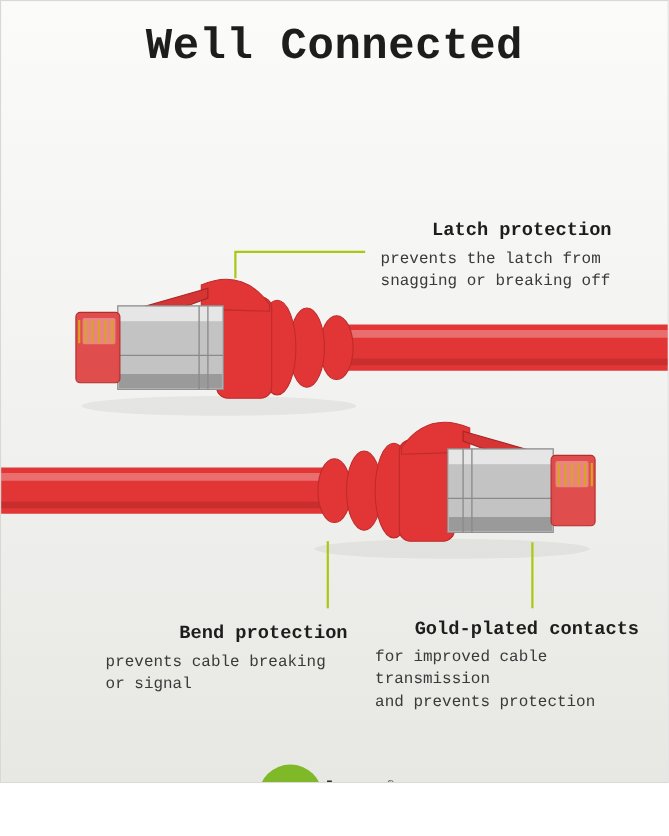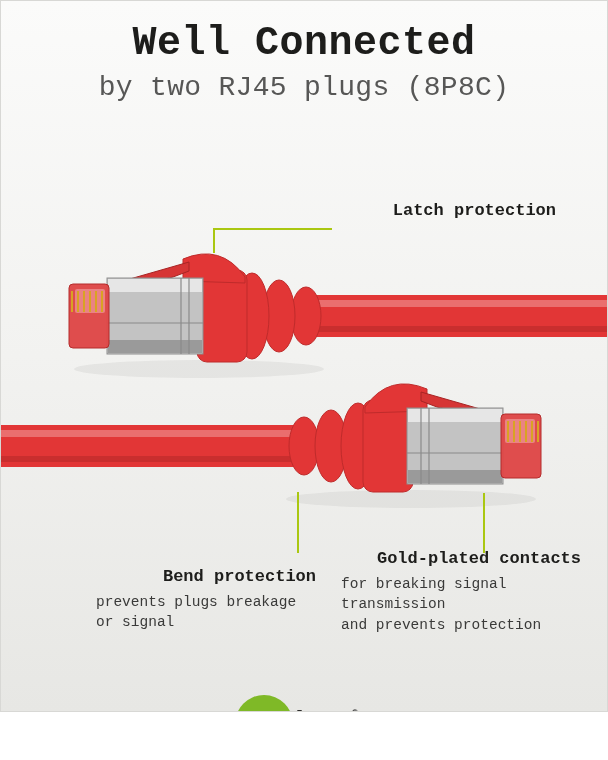--- a/index.html
+++ b/index.html
@@ -40,21 +40,21 @@
   .tip{fill:#df4848;stroke:#b22727;stroke-width:1;opacity:.97}
   .tip-window{fill:#f5b9b9;opacity:.5}
   .contacts{stroke:#d9a323;stroke-width:2;fill:none}
   .callout-line{stroke:var(--accent-green);stroke-width:2;fill:none}
 
   .callout{position:absolute;}
   .callout h3{margin:0 0 6px;font-size:17px;font-weight:700;color:#1d1d1b;text-align:right;}
   .callout p{margin:0;font-size:14.5px;line-height:1.4;color:#3a3a39;}
   .callout-latch{left:345px;top:200px;width:210px;}
   .callout-bend{left:95px;top:566px;width:220px;}
-  .callout-gold{left:340px;top:548px;width:240px;}
+  .callout-gold{left:340px;top:562px;width:240px;}
 
   .logo{
     position:absolute;left:0;right:15px;top:694px;
     display:flex;justify-content:center;align-items:center;
   }
   .logo-circle{
     width:58px;height:58px;border-radius:50%;
     background:var(--logo-green);color:#ffffff;
     display:flex;align-items:center;justify-content:center;
     font-weight:800;font-size:25px;letter-spacing:-1px;
@@ -66,21 +66,20 @@
     font-size:10px;color:#2e2e2d;align-self:flex-start;margin-top:14px;margin-left:1px;
   }
 </style>
 </head>
 <body>
 
 <div class="page">
 
   <div class="header">
     <h1 class="title">Well Connected</h1>
-    <div class="subtitle">by two RJ45 plugs (8P8C)</div>
   </div>
 
   <svg class="illustration" width="608" height="760" viewBox="0 0 608 760" xmlns="http://www.w3.org/2000/svg">
     <defs>
       <g id="plug">
         <ellipse class="shadow" cx="410" cy="498" rx="125" ry="9"></ellipse>
 
         <rect class="cable-red" x="-8" y="424" width="318" height="42" rx="4"></rect>
         <rect class="cable-hi" x="-8" y="429" width="312" height="7" rx="3.5"></rect>
         <rect class="cable-sh" x="-8" y="455" width="312" height="6"></rect>
@@ -109,34 +108,38 @@
 
     <use href="#plug" transform="translate(608,-130) scale(-1,1)"></use>
 
     <polyline class="callout-line" points="213,252 213,228 331,228"></polyline>
     <line class="callout-line" x1="297" y1="491" x2="297" y2="552"></line>
     <line class="callout-line" x1="483" y1="492" x2="483" y2="552"></line>
   </svg>
 
   <div class="callout callout-latch">
     <h3>Latch protection</h3>
+    <p>
+      <span>prevents the latch from</span><br>
+      <span>snagging or breaking off</span>
+    </p>
   </div>
 
   <div class="callout callout-bend">
     <h3>Bend protection</h3>
     <p>
-      <span>prevents plugs breakage</span><br>
+      <span>prevents cable breaking</span><br>
       <span>or signal</span>
     </p>
   </div>
 
   <div class="callout callout-gold">
     <h3>Gold-plated contacts</h3>
     <p>
-      <span>for breaking signal transmission</span><br>
+      <span>for improved cable transmission</span><br>
       <span>and prevents protection</span>
     </p>
   </div>
 
   <div class="logo">
     <div class="logo-circle">goo</div>
     <div class="logo-suffix">bay</div>
     <div class="logo-reg">®</div>
   </div>
 

